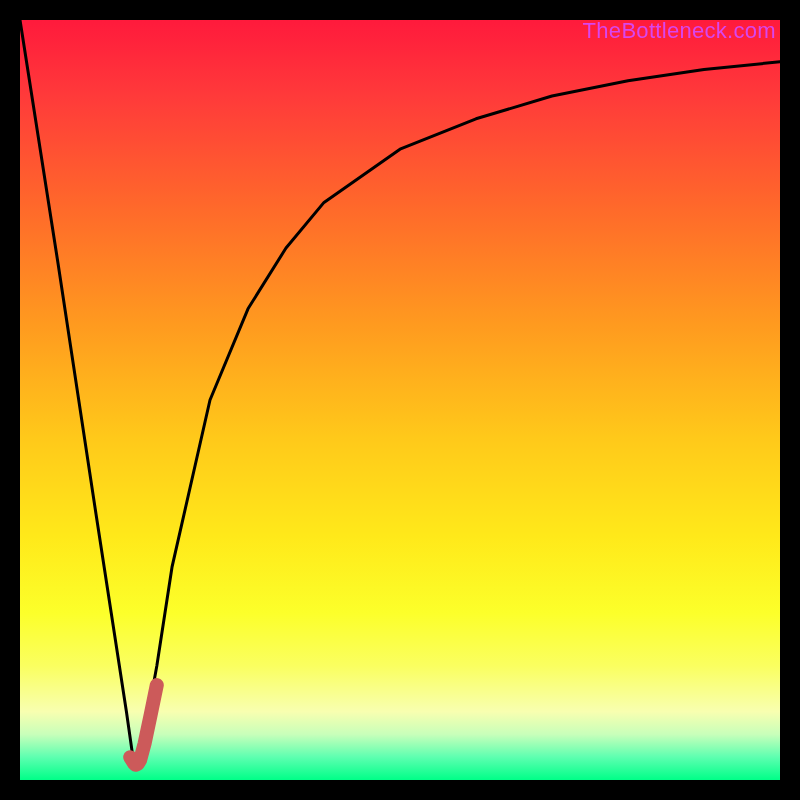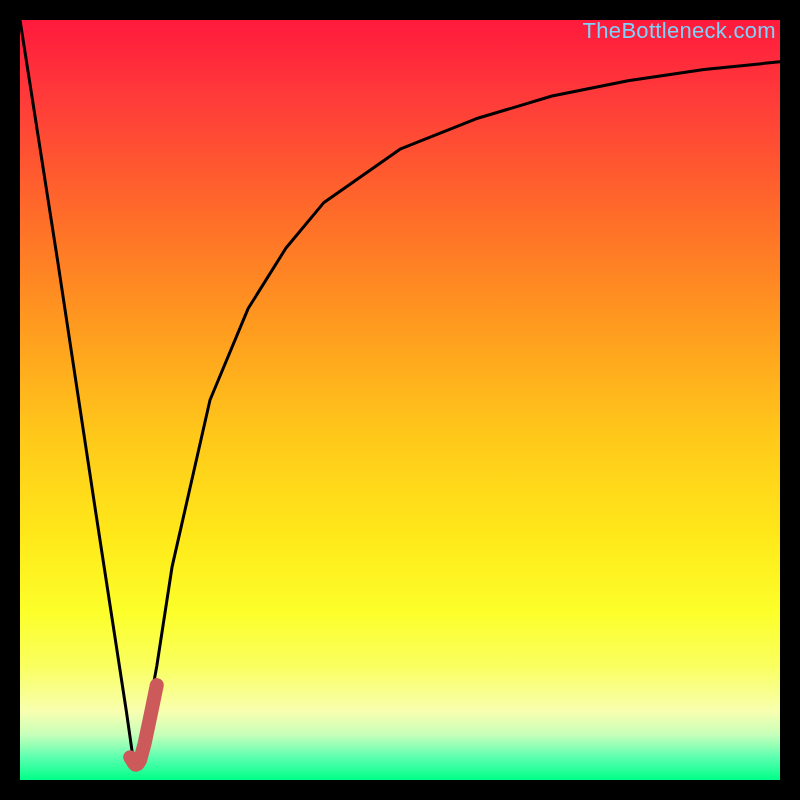--- a/index.html
+++ b/index.html
@@ -37,21 +37,21 @@
       #5dffb0 97%,
       #00ff88 100%
     );
   }
   .watermark {
     position: absolute;
     top: -2px;
     right: 4px;
     font-family: Arial, Helvetica, sans-serif;
     font-size: 22px;
-    color: #7dd3fc;
+    color: #d946ef;
     letter-spacing: 0.3px;
   }
   svg.overlay {
     position: absolute;
     left: 0;
     top: 0;
     width: 760px;
     height: 760px;
   }
 </style>

